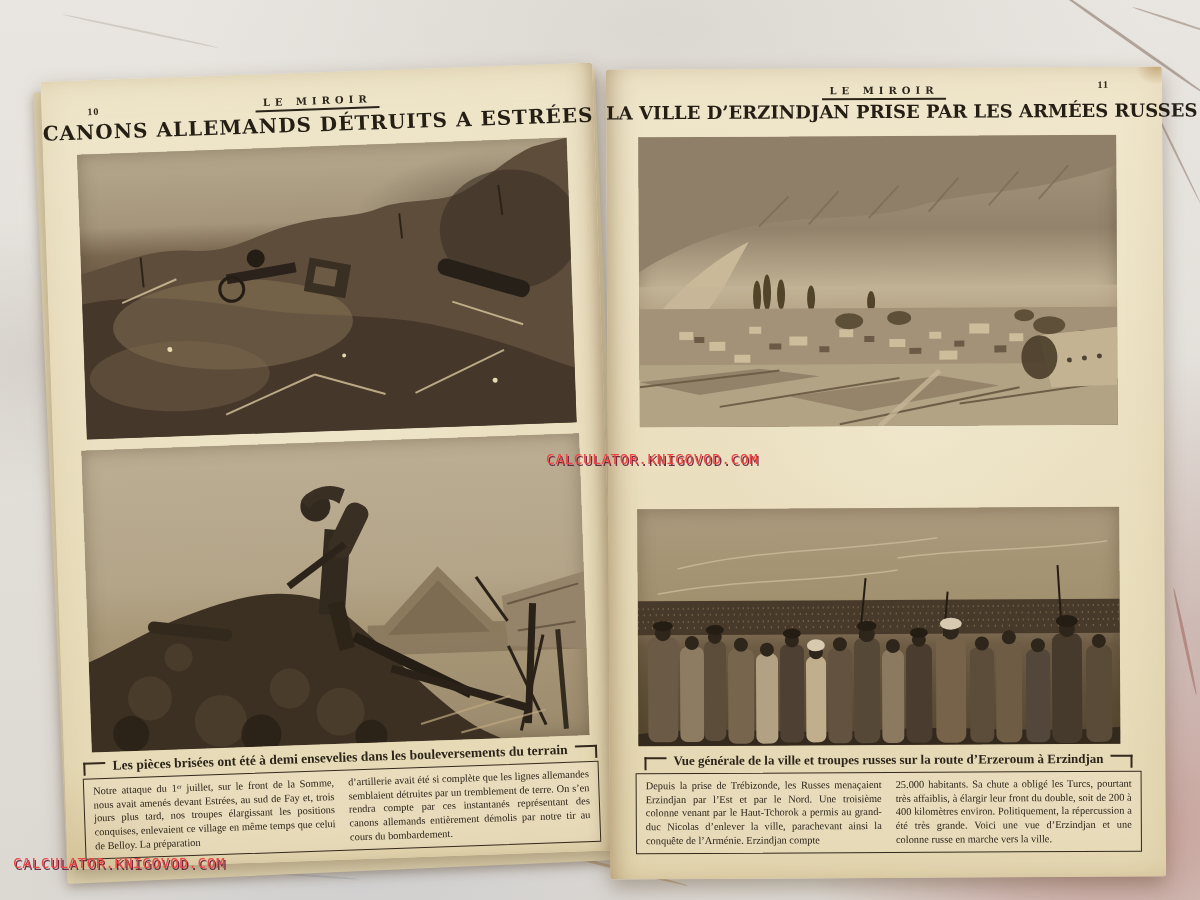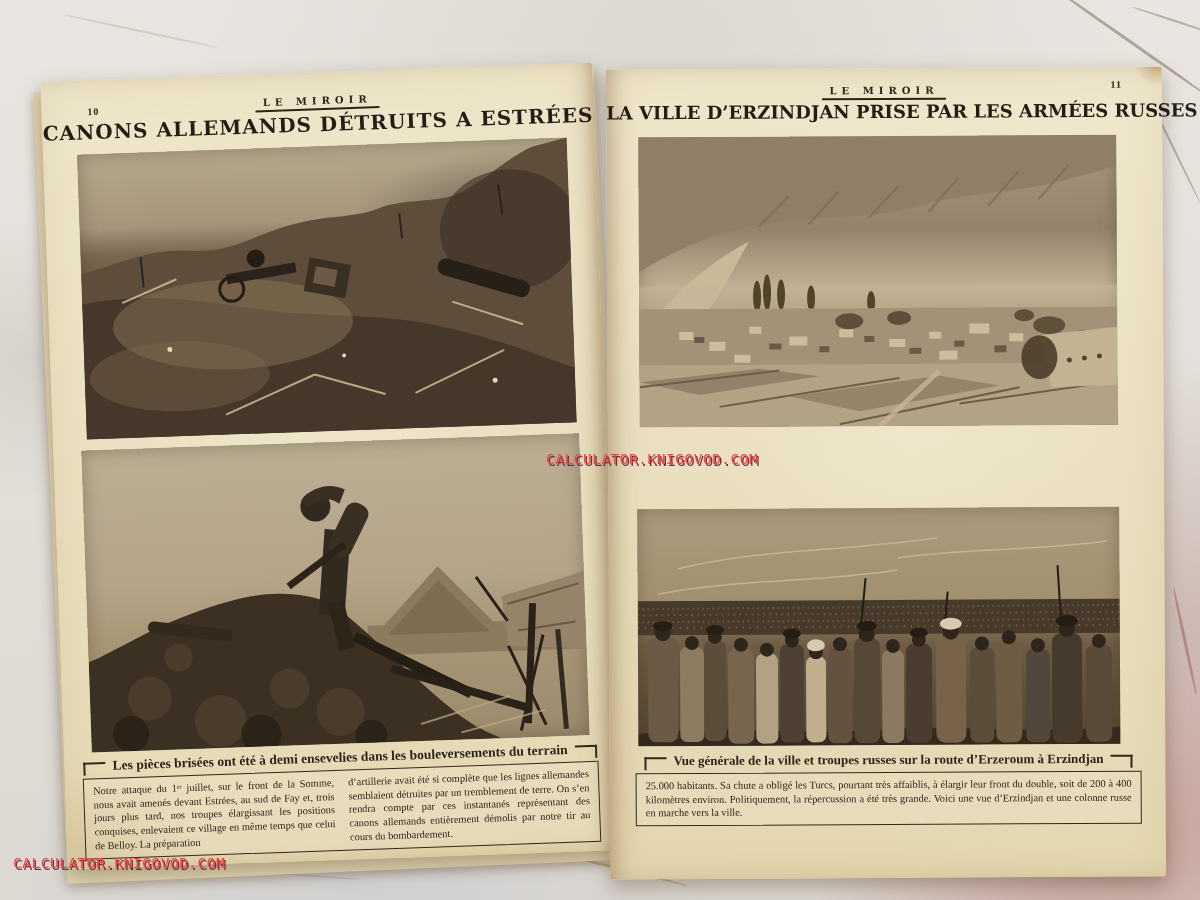--- a/index.html
+++ b/index.html
@@ -195,21 +195,21 @@
       <div class="bracket r"></div>
     </div>
     <div class="cap-box">
       <div class="cap-col">Notre attaque du 1ᵉʳ juillet, sur le front de la Somme, nous avait amenés devant Estrées, au sud de Fay et, trois jours plus tard, nos troupes élargissant les positions conquises, enlevaient ce village en même temps que celui de Belloy. La préparation</div>
       <div class="cap-col">d’artillerie avait été si complète que les lignes allemandes semblaient détruites par un tremblement de terre. On s’en rendra compte par ces instantanés représentant des canons allemands entièrement démolis par notre tir au cours du bombardement.</div>
     </div>
   </div>
 </div>
 
 <div class="page" id="right-page">
-  <div class="pagenum" style="right:40px;top:12px;">11</div>
+  <div class="pagenum" style="right:53px;top:12px;">11</div>
   <div class="masthead-wrap" style="top:12px;">
     <span class="masthead">LE MIROIR</span>
   </div>
   <div class="headline" id="rp-headline">LA VILLE D’ERZINDJAN PRISE PAR LES ARMÉES RUSSES</div>
 
   <div class="photo" id="rp-photo1">
     <svg viewBox="0 0 478 290" preserveAspectRatio="none">
       <path d="M0,135 C40,110 80,95 120,88 C180,78 230,85 280,70 C330,56 380,58 430,44 C455,38 468,34 478,30 L478,0 L0,0 Z" fill="#8f7f68"></path>
       <g stroke="#7a6a54" stroke-width="2" opacity="0.7">
         <line x1="150" y1="60" x2="120" y2="90"></line>
@@ -351,19 +351,20 @@
     </svg>
   </div>
 
   <div class="caption" id="rp-caption">
     <div class="cap-title-row">
       <div class="bracket l"></div>
       <div class="cap-title">Vue générale de la ville et troupes russes sur la route d’Erzeroum à Erzindjan</div>
       <div class="bracket r"></div>
     </div>
     <div class="cap-box">
+      <div class="cap-col">Depuis la prise de Trébizonde, les Russes menaçaient Erzindjan par l’Est et par le Nord. Une troisième colonne venant par le Haut-Tchorok a permis au grand-duc Nicolas d’enlever la ville, parachevant ainsi la conquête de l’Arménie. Erzindjan compte</div>
       <div class="cap-col">25.000 habitants. Sa chute a obligé les Turcs, pourtant très affaiblis, à élargir leur front du double, soit de 200 à 400 kilomètres environ. Politiquement, la répercussion a été très grande. Voici une vue d’Erzindjan et une colonne russe en marche vers la ville.</div>
     </div>
   </div>
 </div>
 
 <div class="watermark" id="wm-center">CALCULATOR.KNIGOVOD.COM</div>
 <div class="watermark" id="wm-bottom">CALCULATOR.KNIGOVOD.COM</div>
 
 </body></html>

